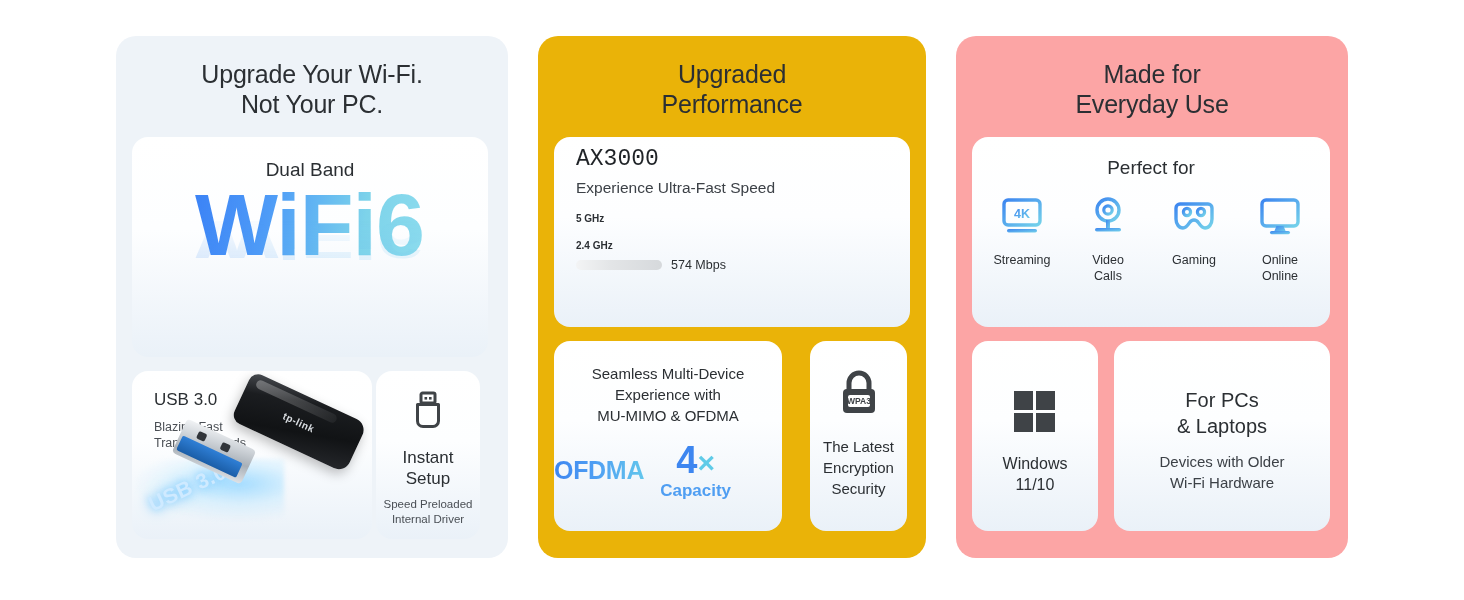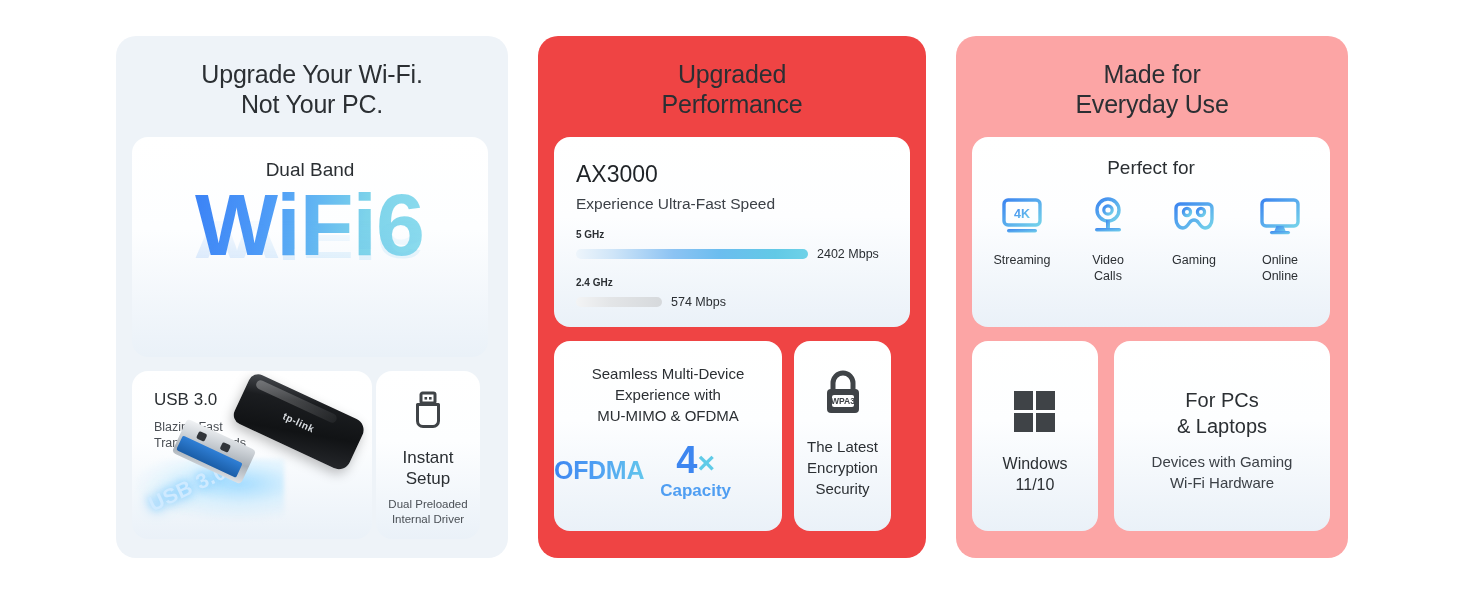--- a/index.html
+++ b/index.html
@@ -21,21 +21,21 @@
 
   
   .panel {
     width: 392px;
     height: 522px;
     border-radius: 20px;
     padding: 0 16px;
     position: relative;
   }
   .panel-a { background: #eef3f8; }
-  .panel-b { background: #ef4444; width: 388px; }
+  .panel-b { background: #eab308; width: 388px; }
   .panel-c { background: #fca5a5; }
 
   .panel-title {
     text-align: center;
     color: #2b2f33;
     font-size: 25px;
     line-height: 30px;
     font-weight: 400;
     padding-top: 23px;
     letter-spacing: -0.2px;
@@ -186,41 +186,41 @@
     font-size: 17px; line-height: 21px; color: #2b2f33;
     padding-top: 12px;
   }
   .instant-sub {
     font-size: 11.5px; line-height: 15px; color: #4a4f55;
     padding-top: 8px;
   }
 
   
   .ax-card { margin-top: 18px; height: 190px; width: 356px; }
-  .ax-title { font-size: 23px; color: #1f2327; padding: 24px 0 0 22px; }
+  .ax-title { font-size: 23px; color: #1f2327; padding: 9px 0 0 22px; font-family: Liberation Mono, monospace; }
   .ax-sub { font-size: 15.5px; color: #3c4147; padding: 7px 0 0 22px; }
   .band-label {
     font-size: 10px; font-weight: 700; color: #2b2f33;
     padding: 16px 0 0 22px;
   }
   .bar-row { display: flex; align-items: center; padding-left: 22px; margin-top: 7px; }
   .bar {
     height: 10px; border-radius: 6px;
   }
   .bar-5 {
     width: 232px;
     background: linear-gradient(90deg, #eef5fb 0%, #cfe5f8 16%, #8cc3f3 42%, #6bbdef 62%, #62c9e6 86%, #6ed2e8 100%);
   }
   .bar-24 {
     width: 86px;
     background: linear-gradient(90deg, #f3f4f5 0%, #e3e5e7 40%, #d6d9dc 100%);
   }
   .bar-val { font-size: 12.5px; color: #2b2f33; margin-left: 9px; }
 
-  .row-b2 { display: flex; gap: 12px; margin-top: 14px; }
+  .row-b2 { display: flex; gap: 28px; margin-top: 14px; }
   .mimo-card { width: 228px; height: 190px; text-align: center; }
   .mimo-text {
     font-size: 15px; line-height: 21px; color: #2b2f33;
     padding-top: 22px;
   }
   .mimo-bottom {
     display: flex; align-items: flex-start; justify-content: flex-start;
     gap: 16px; margin-top: 14px;
   }
   .ofdma {
@@ -300,42 +300,38 @@
             <rect x="11.5" y="6" width="2.6" height="2.6" fill="#3f4347"></rect>
             <rect x="16" y="6" width="2.6" height="2.6" fill="#3f4347"></rect>
             <path d="M4.5 13.5h21v16.5a5.5 5.5 0 0 1-5.5 5.5H10a5.5 5.5 0 0 1-5.5-5.5V13.5z" stroke="#3f4347" stroke-width="3" stroke-linejoin="round"></path>
           </svg>
         </div>
         <div class="instant-title">
           <div>Instant</div>
           <div>Setup</div>
         </div>
         <div class="instant-sub">
-          <div>Dual Preloaded</div>
+          <div>Speed Preloaded</div>
           <div>Internal Driver</div>
         </div>
       </div>
     </div>
   </section>
 
   <section class="panel panel-b">
     <div class="panel-title">
       <div>Upgraded</div>
       <div>Performance</div>
     </div>
 
     <div class="card ax-card">
       <div class="ax-title">AX3000</div>
       <div class="ax-sub">Experience Ultra-Fast Speed</div>
 
       <div class="band-label">5 GHz</div>
-      <div class="bar-row">
-        <div class="bar bar-5"></div>
-        <div class="bar-val">2402 Mbps</div>
-      </div>
 
       <div class="band-label">2.4 GHz</div>
       <div class="bar-row">
         <div class="bar bar-24"></div>
         <div class="bar-val">574 Mbps</div>
       </div>
     </div>
 
     <div class="row-b2">
       <div class="card mimo-card">
@@ -478,20 +474,20 @@
           <div>11/10</div>
         </div>
       </div>
 
       <div class="card pcs-card">
         <div class="pcs-title">
           <div>For PCs</div>
           <div>&amp; Laptops</div>
         </div>
         <div class="pcs-sub">
-          <div>Devices with Gaming</div>
+          <div>Devices with Older</div>
           <div>Wi-Fi Hardware</div>
         </div>
       </div>
     </div>
   </section>
 
 </div>
 
 </body></html>

